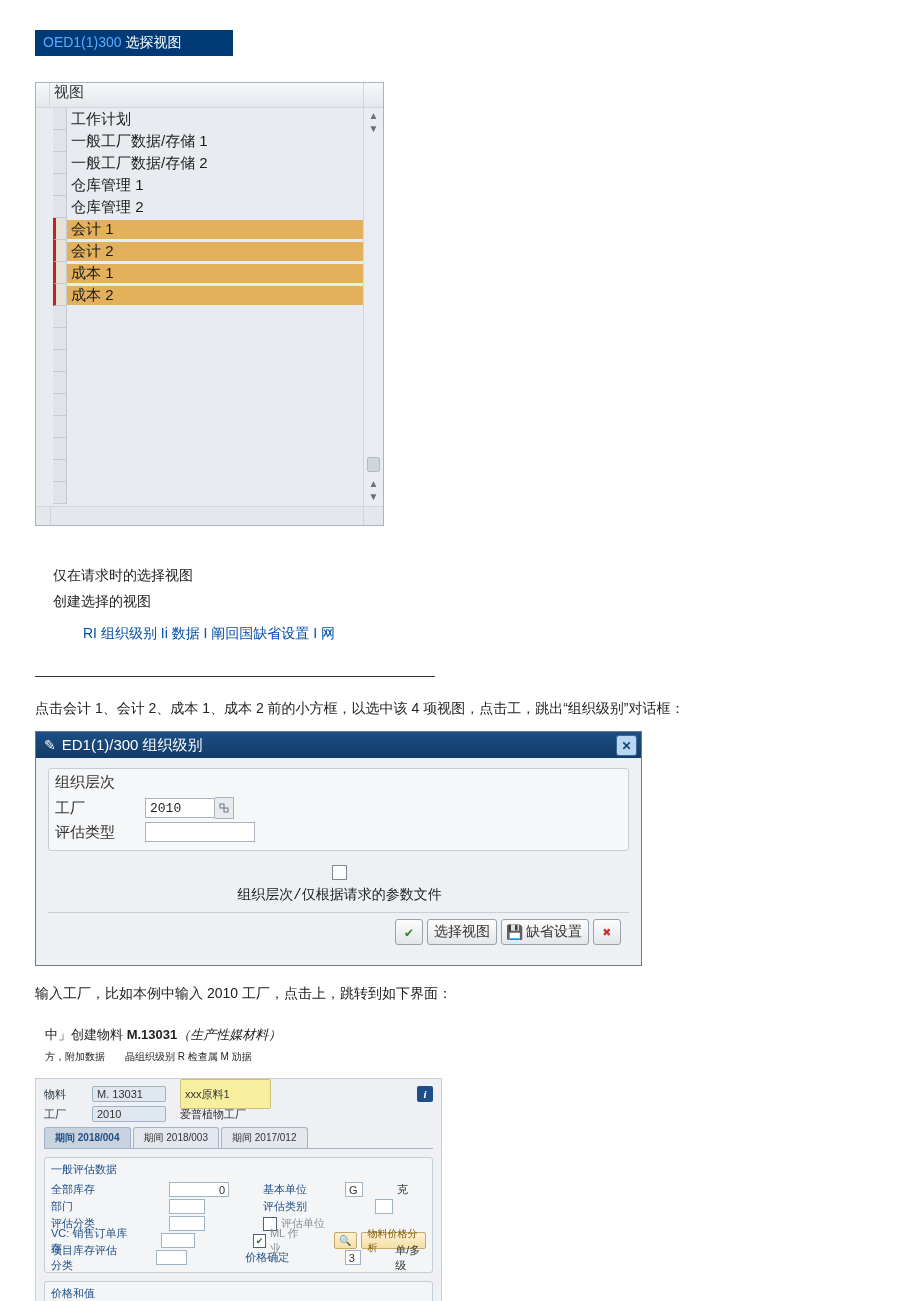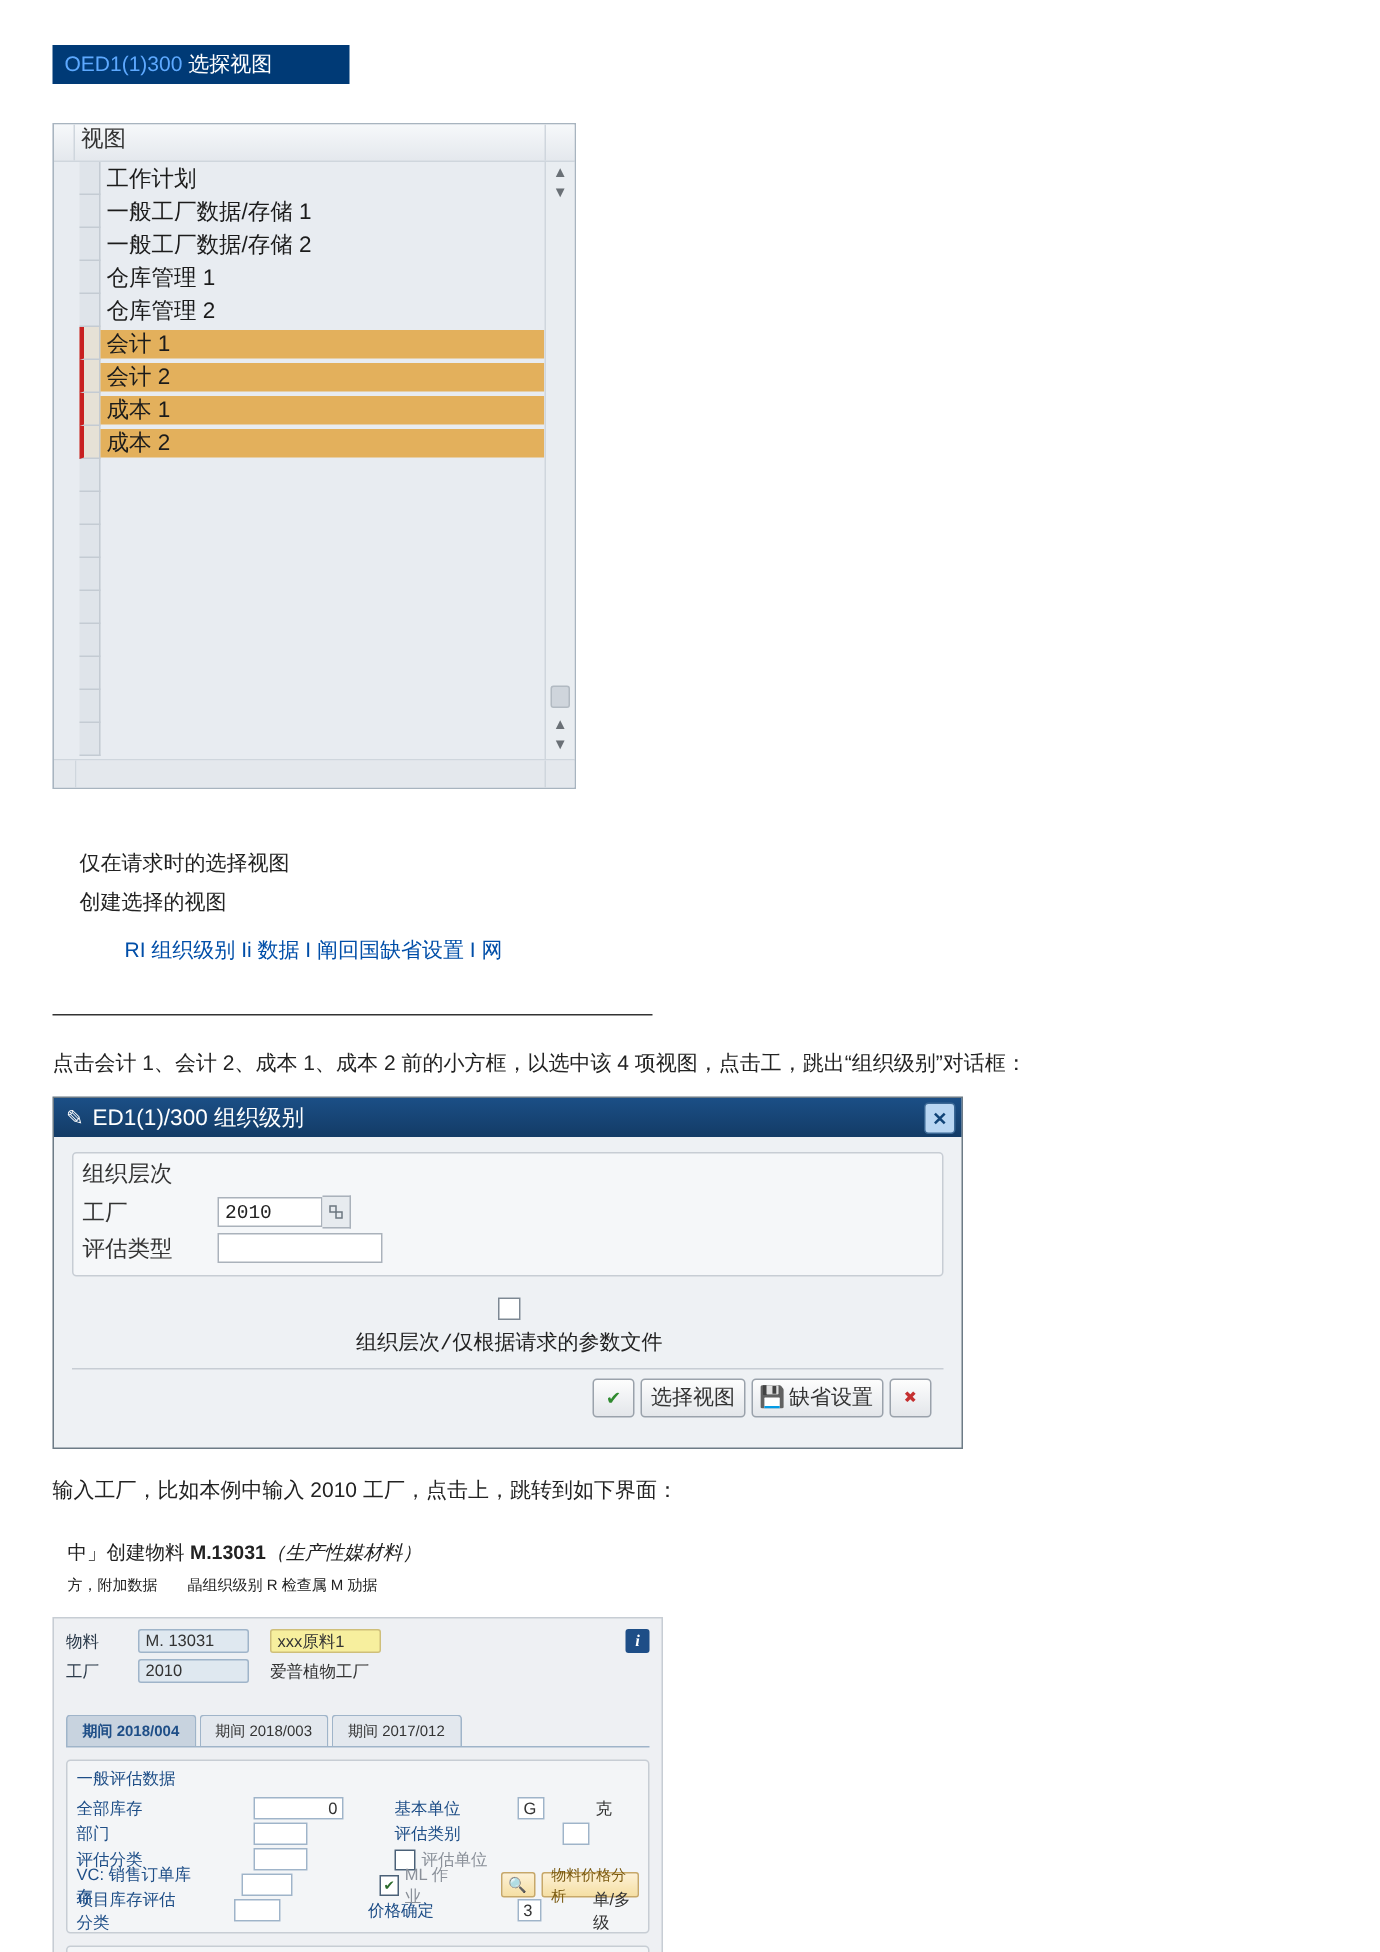--- a/index.html
+++ b/index.html
@@ -61,23 +61,23 @@
   .ic-save{color:#c79a1e;}
   .ic-x{color:#c53030;font-weight:bold;}
 
   
   .p3{width:405px;border:1px solid #c7cdd4;background:#eef0f3;margin-top:14px;font-size:11px;color:#333;}
   .p3-inner{padding:6px 8px 8px 8px;}
   .p3-hdr-row{display:flex;align-items:center;height:18px;}
   .p3-hdr-row .lbl{width:48px;color:#2b3a4a;}
   .p3-hdr-row .val{width:74px;border:1px solid #9fb4c9;border-radius:2px;background:#dfe8f0;padding:0 4px;box-sizing:border-box;height:16px;display:flex;align-items:center;}
   .p3-hdr-row .desc{margin-left:14px;color:#333;}
-  .p3-hdr-row .yellow{width:74px;border:1px solid #cfbf7a;border-radius:2px;background:#f7ef9e;padding:0 4px;box-sizing:border-box;height:16px;display:flex;align-items:center;}
+  .p3-hdr-row .yellow{width:91px;border:1px solid #cfbf7a;border-radius:2px;background:#f7ef9e;padding:14px 4px;box-sizing:border-box;height:16px;display:flex;align-items:center;}
   .p3-hdr-row .info-ic{width:16px;height:16px;background:#1e4e87;color:#fff;display:flex;align-items:center;justify-content:center;border-radius:2px;font-style:italic;font-weight:bold;font-family:Georgia,serif;margin-left:auto;}
-  .p3-tabs{display:flex;margin-top:20px;border-bottom:1px solid #9fb4c9;}
+  .p3-tabs{display:flex;margin-top:4px;border-bottom:1px solid #9fb4c9;}
   .p3-tab{padding:3px 10px;border:1px solid #9fb4c9;border-bottom:none;margin-right:2px;font-size:10px;background:#e3e8ee;border-radius:3px 3px 0 0;color:#333;}
   .p3-tab.active{background:#c8d3df;font-weight:bold;color:#1e4e87;}
   .p3-group{border:1px solid #c7cdd4;border-radius:3px;margin-top:8px;padding:4px 6px 6px 6px;background:#f3f5f7;}
   .p3-group .g-title{font-size:11px;color:#1e4e87;margin-bottom:4px;}
   .p3-grow{display:flex;align-items:center;height:17px;gap:28px;}
   .p3-grow .gl{width:90px;color:#1e4e87;}
   .p3-grow .gl2{width:54px;color:#1e4e87;margin-left:6px;}
   .p3-grow .gf{height:15px;border:1px solid #9fb4c9;background:#fff;box-sizing:border-box;padding:0 3px;display:flex;align-items:center;}
   .p3-grow .gf.w36{width:36px;}
   .p3-grow .gf.w18{width:18px;}

